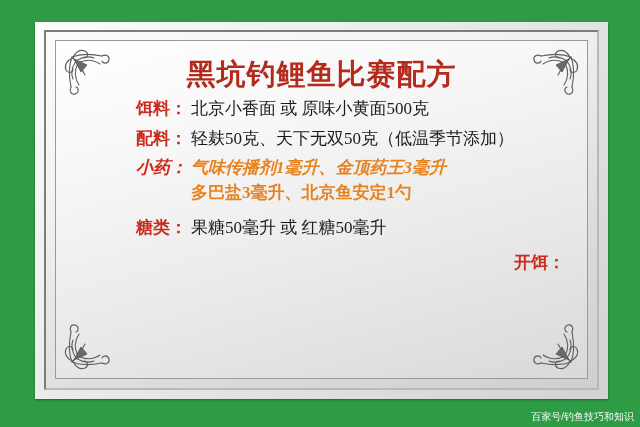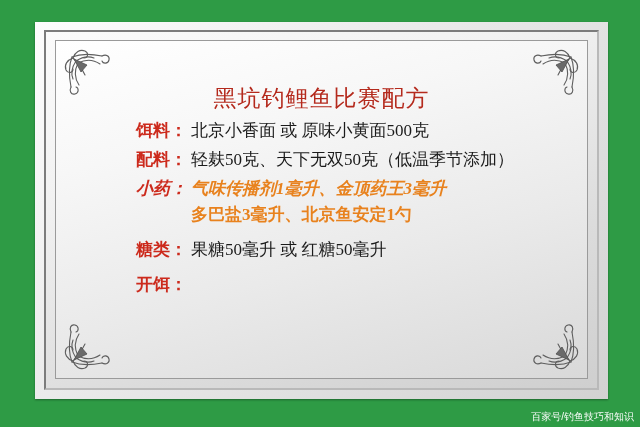--- a/index.html
+++ b/index.html
@@ -85,37 +85,38 @@
     top: 0;
     right: 0;
     bottom: 0;
     padding: 14px 16px 10px 16px;
     box-sizing: border-box;
   }
 
   .title {
     text-align: center;
     color: #b42a1d;
-    font-size: 23px;
-    font-weight: normal;
+    font-size: 29px;
+    font-weight: bold;
     letter-spacing: 1px;
     line-height: 1.05;
-    margin: 32px 0 8px 0;
+    margin: 4px 0 8px 0;
     text-shadow: 0 1px 0 rgba(255,255,255,0.7);
   }
 
   .rows {
     margin: 0;
     padding: 0 2px 0 24px;
   }
 
   .row {
     display: flex;
     align-items: baseline;
     margin-bottom: 5px;
+    justify-content: flex-end;
   }
   .row.tight { margin-bottom: 1px; font-style: italic; }
 
   .label {
     flex: 0 0 auto;
     width: 74px;
     text-align: right;
     color: #cc2a1c;
     font-size: 17px;
     font-weight: bold;

